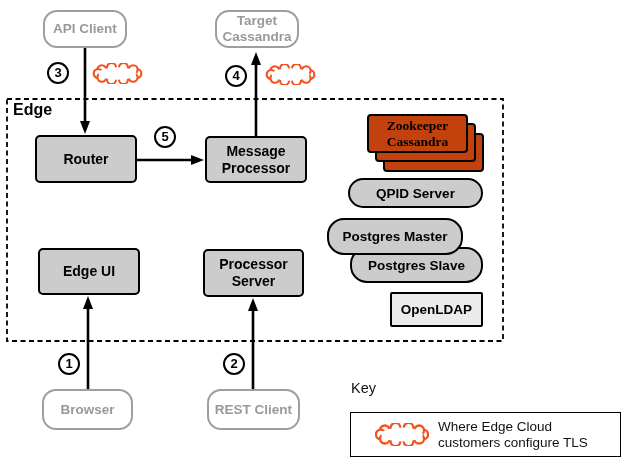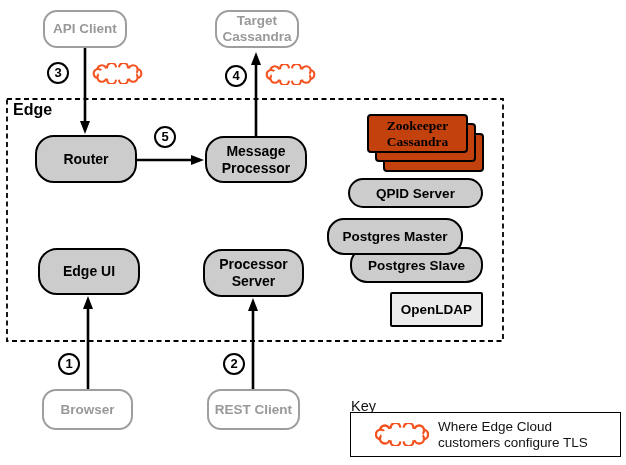--- a/index.html
+++ b/index.html
@@ -5,38 +5,38 @@
   html,body{margin:0;padding:0;background:#fff;}
   .canvas{
     position:relative;width:626px;height:465px;background:#fff;overflow:hidden;
     font-family:"Liberation Sans","DejaVu Sans",sans-serif;
   }
   .layer{position:absolute;left:0;top:0;pointer-events:none;}
   .node{
     position:absolute;box-sizing:border-box;
     display:flex;flex-direction:column;align-items:center;justify-content:center;
     text-align:center;font-weight:bold;font-size:14px;line-height:17px;
-    background:#cccccc;border:2.5px solid #000;border-radius:19px;color:#000;
+    background:#cccccc;border:2.5px solid #000;border-radius:5px;color:#000;
     z-index:3;
   }
   .external{
     background:#ffffff;border:2px solid #9e9e9e;color:#999999;
     font-size:13.5px;line-height:16px;border-radius:14px;
   }
   .light{background:#ebebeb;}
   .stack-box{position:absolute;box-sizing:border-box;background:#c2410c;
     border:2.5px solid #000;border-radius:4px;font-family:Liberation Serif, serif;}
   .badge{
     position:absolute;box-sizing:content-box;width:18px;height:18px;
     border:2.5px solid #000;border-radius:50%;background:#fff;color:#000;
     font-weight:bold;font-size:13px;line-height:18px;text-align:center;z-index:4;
   }
   .cloud{position:absolute;z-index:5;}
   .edge-label{position:absolute;left:13px;top:101px;font-weight:bold;font-size:16px;color:#000;z-index:3;}
-  .key-title{position:absolute;left:351px;top:398px;font-size:14.5px;color:#111;}
+  .key-title{position:absolute;left:351px;top:380px;font-size:14.5px;color:#111;}
   .key-box{
     position:absolute;left:350px;top:412px;width:271px;height:45px;box-sizing:border-box;
     border:1.5px solid #000;background:#fff;display:flex;align-items:center;padding:0 6px 0 24px;
   }
   .key-text{font-size:13.5px;line-height:15.5px;color:#111;width:192px;margin-left:9px;}
 </style>
 </head>
 <body>
 
 <div class="canvas">

